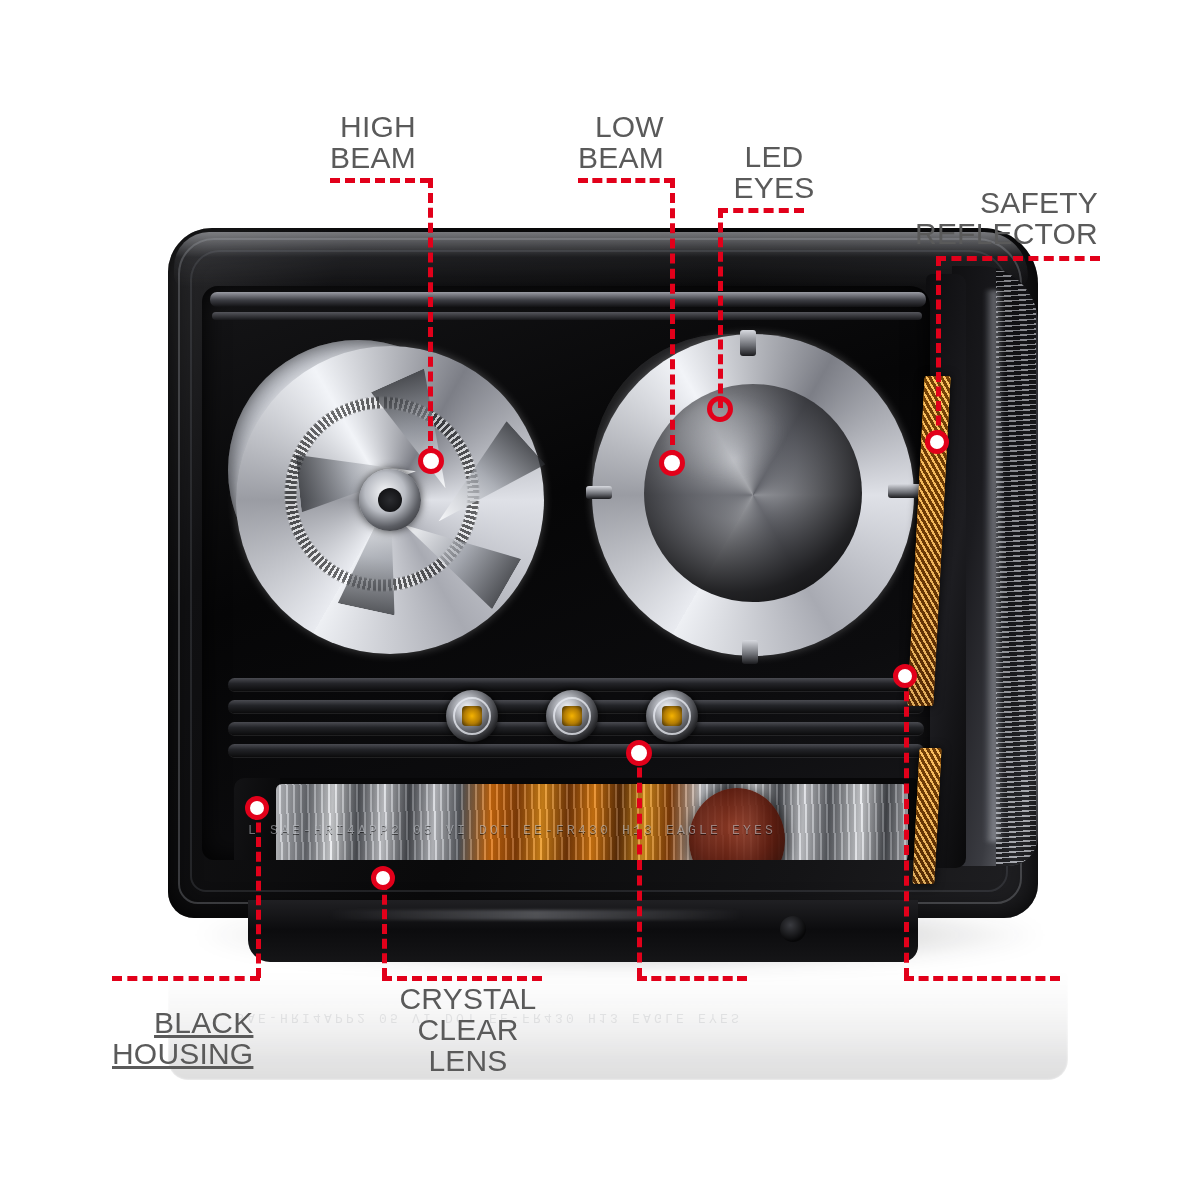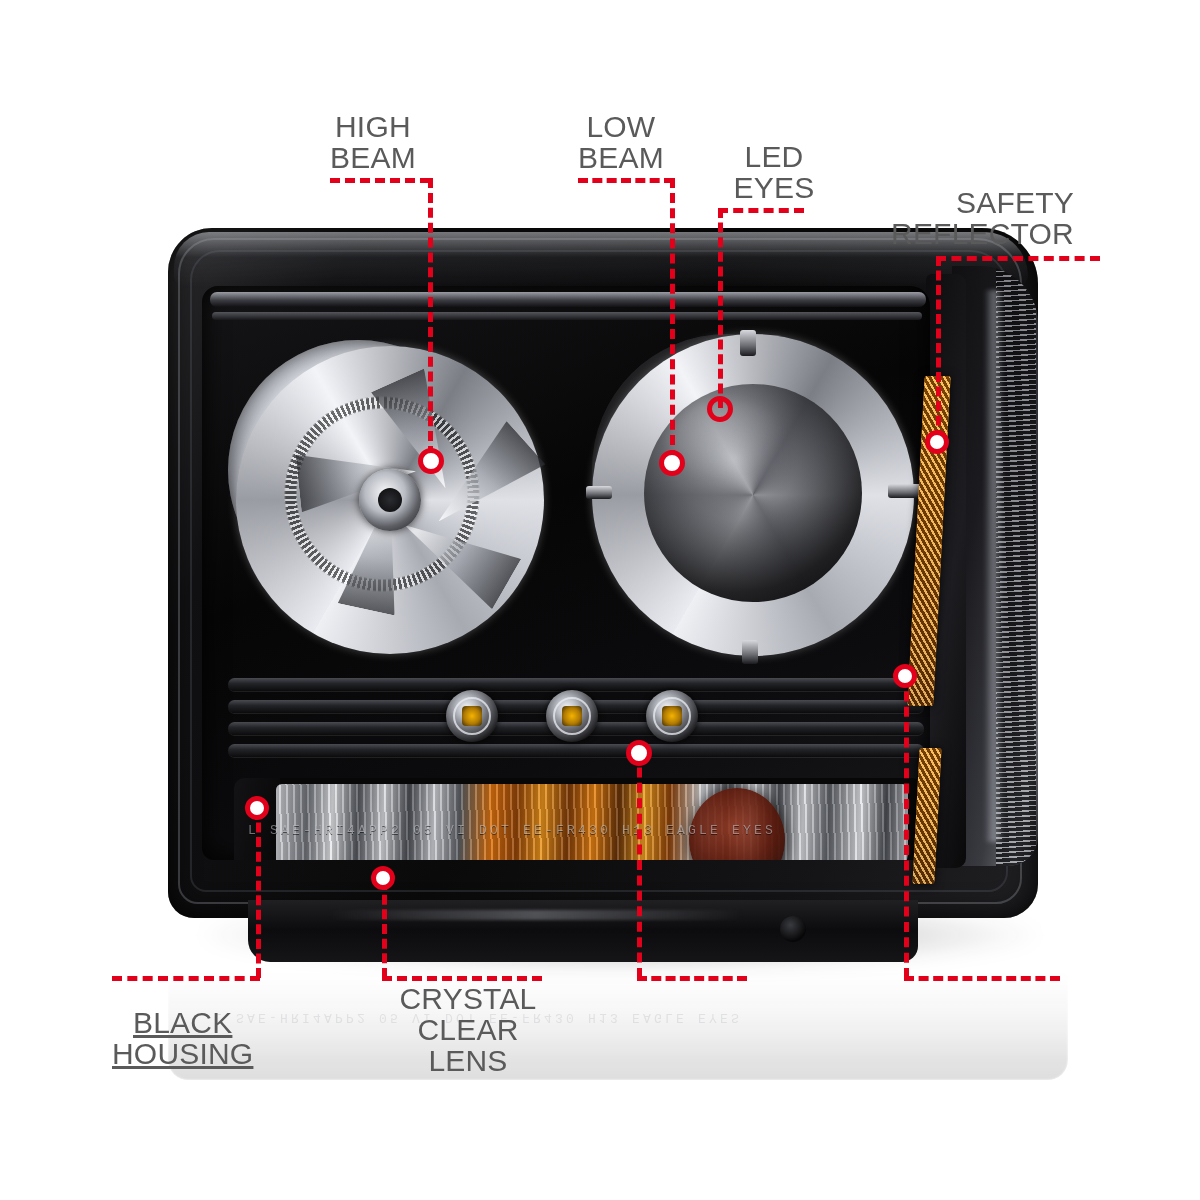--- a/index.html
+++ b/index.html
@@ -3,21 +3,21 @@
 <meta charset="utf-8">
 <style>
   html,body{margin:0;padding:0;background:#ffffff;}
   body{width:1200px;height:1200px;overflow:hidden;
        font-family:"Liberation Sans",sans-serif;}
   #stage{position:relative;width:1200px;height:1200px;background:#fff;}
 
   
   .label{position:absolute;color:#5a5a5a;font-size:30px;line-height:1.03;
          letter-spacing:.2px;white-space:pre-line;font-weight:400;}
-  .label.l-align{text-align:center;}
+  .label.l-align{text-align:right;}
   .label.c-align{text-align:center;}
   .label.r-align{text-align:right;}
 
   
   .lead{position:absolute;}
   .lead.h{border-top:5px dashed #e2001a;}
   .lead.v{border-left:5px dashed #e2001a;}
 
   
   .dot{position:absolute;border-radius:50%;box-sizing:border-box;
@@ -292,21 +292,21 @@
 
   <div class="label l-align" style="left:330px;top:112px;">HIGH
 BEAM</div>
 
   <div class="label l-align" style="left:578px;top:112px;">LOW
 BEAM</div>
 
   <div class="label c-align" style="left:726px;top:142px;width:96px;">LED
 EYES</div>
 
-  <div class="label r-align" style="left:812px;top:188px;width:262px;">SAFETY
+  <div class="label r-align" style="left:836px;top:188px;width:262px;">SAFETY
 REFLECTOR</div>
 
   <div class="label l-align" style="left:112px;top:1008px;text-decoration:underline;">BLACK
 HOUSING</div>
 
   <div class="label c-align" style="left:378px;top:984px;width:180px;">CRYSTAL
 CLEAR LENS</div>
 
 
 

